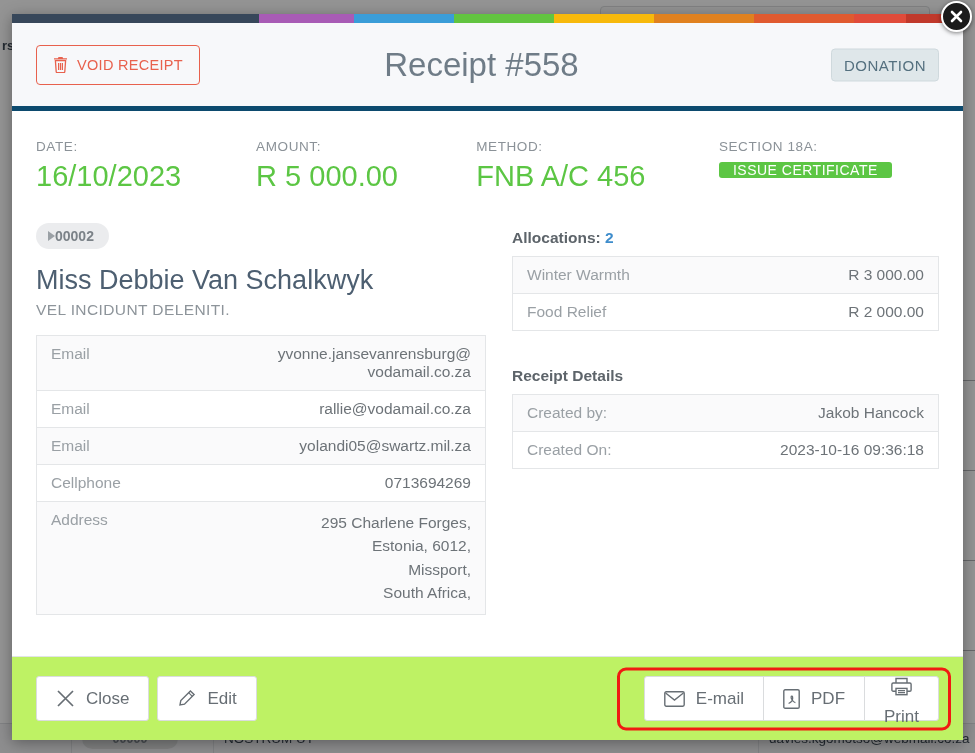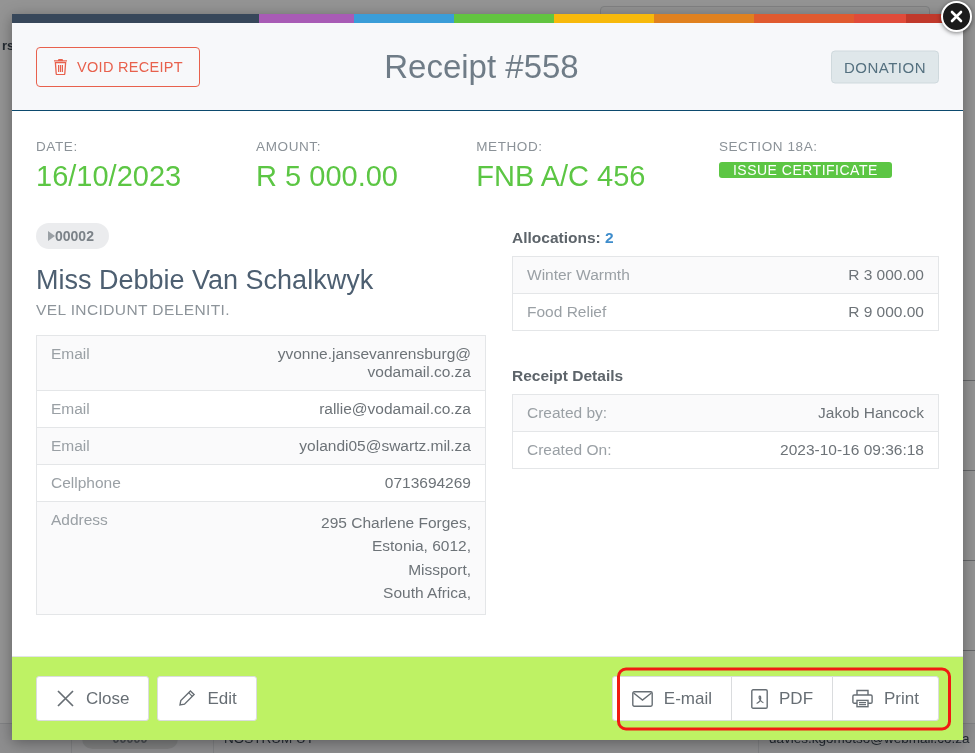--- a/index.html
+++ b/index.html
@@ -118,21 +118,21 @@
   
   .rainbow { display: flex; height: 9px; width: 100%; flex: none; }
   .rainbow span { display: block; height: 100%; }
 
   
   .modal-header {
     position: relative;
     flex: none;
     height: 88px;
     background: #f7f8fa;
-    border-bottom: 1px solid #0c4a6e;
+    border-bottom: 5px solid #0c4a6e;
     display: flex;
     align-items: center;
     padding: 0 24px;
   }
   .void-btn {
     border: 1px solid #e8614d;
     color: #e8614d;
     background: transparent;
     border-radius: 4px;
     height: 40px;
@@ -306,21 +306,21 @@
     display: flex;
     align-items: center;
     gap: 11px;
     font-size: 17px;
     color: #676e74;
     font-family: "Liberation Sans", sans-serif;
     cursor: pointer;
   }
   .btn-group.joined .fbtn { border-radius: 0; margin-left: -1px; }
   .btn-group.joined .fbtn:first-child { border-radius: 3px 0 0 3px; margin-left: 0; }
-  .btn-group.joined .fbtn:last-child { border-radius: 0 3px 3px 0; }
+  .btn-group.joined .fbtn:last-child { border-radius: 0 3px 3px 0; flex-direction: column; }
 
   .highlight-ring {
     position: absolute;
     right: 12px;
     top: 50%;
     transform: translateY(-50%);
     width: 334px;
     height: 63px;
     border: 3px solid #f01b12;
     border-radius: 9px;
@@ -467,21 +467,21 @@
         <span class="count">2</span>
       </div>
       <table class="dtable rtable">
         <tbody>
           <tr>
             <td>Winter Warmth</td>
             <td class="v">R 3 000.00</td>
           </tr>
           <tr>
             <td>Food Relief</td>
-            <td class="v">R 9 000.00</td>
+            <td class="v">R 2 000.00</td>
           </tr>
         </tbody>
       </table>
 
       <div class="sect-head spaced">Receipt Details</div>
       <table class="dtable rtable">
         <tbody>
           <tr>
             <td>Created by:</td>
             <td class="v">Jakob Hancock</td>

